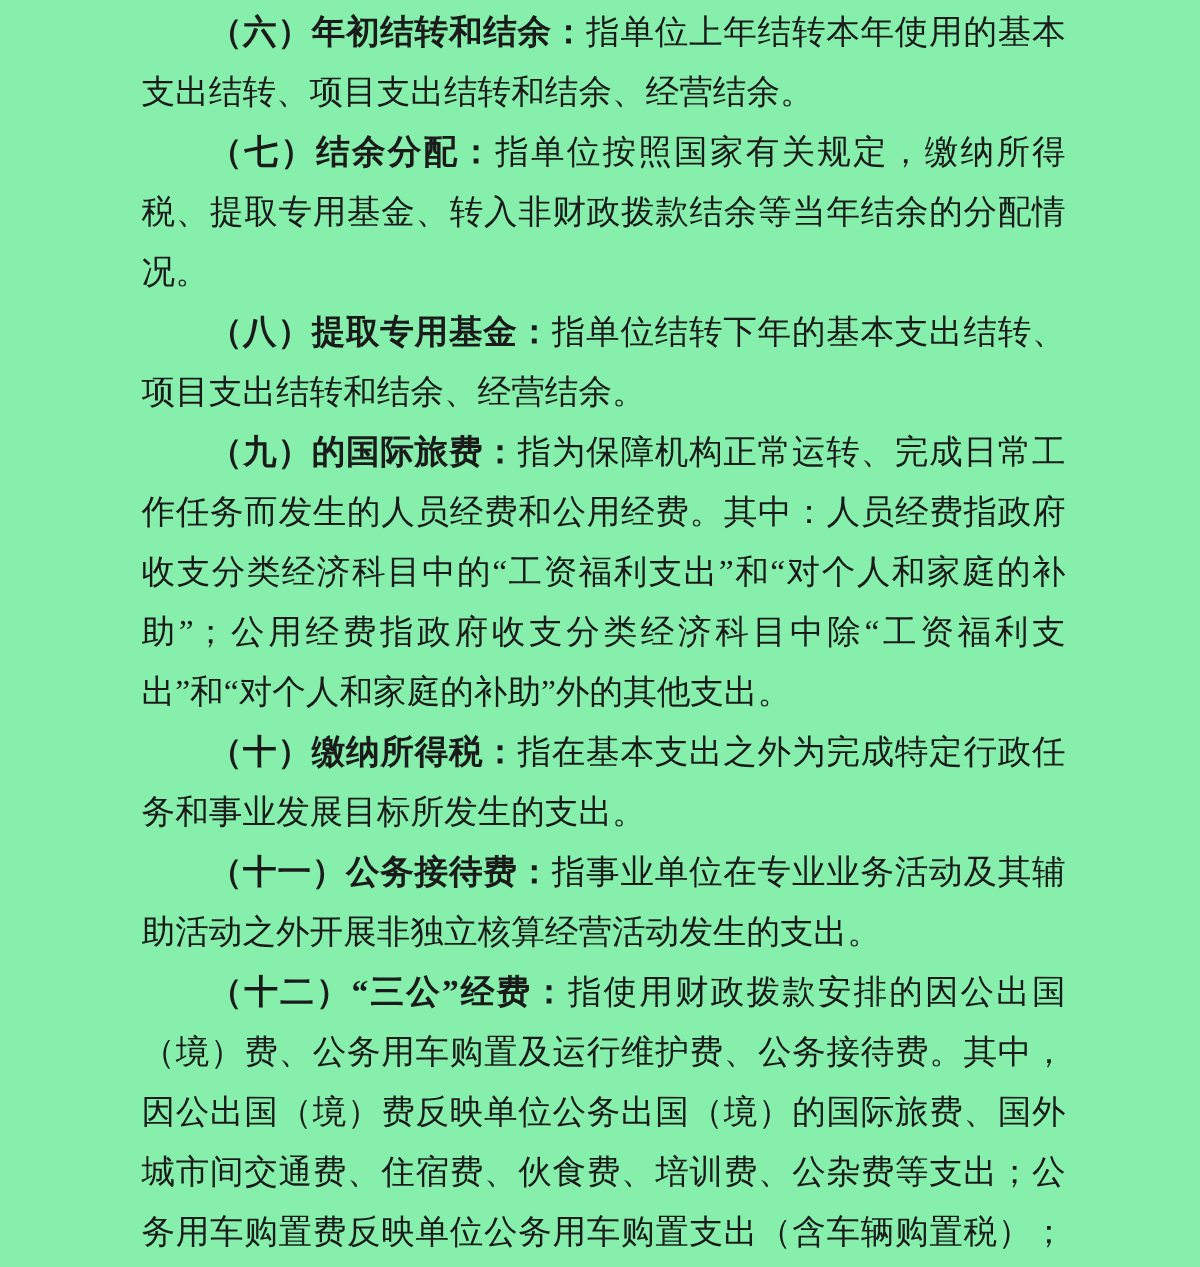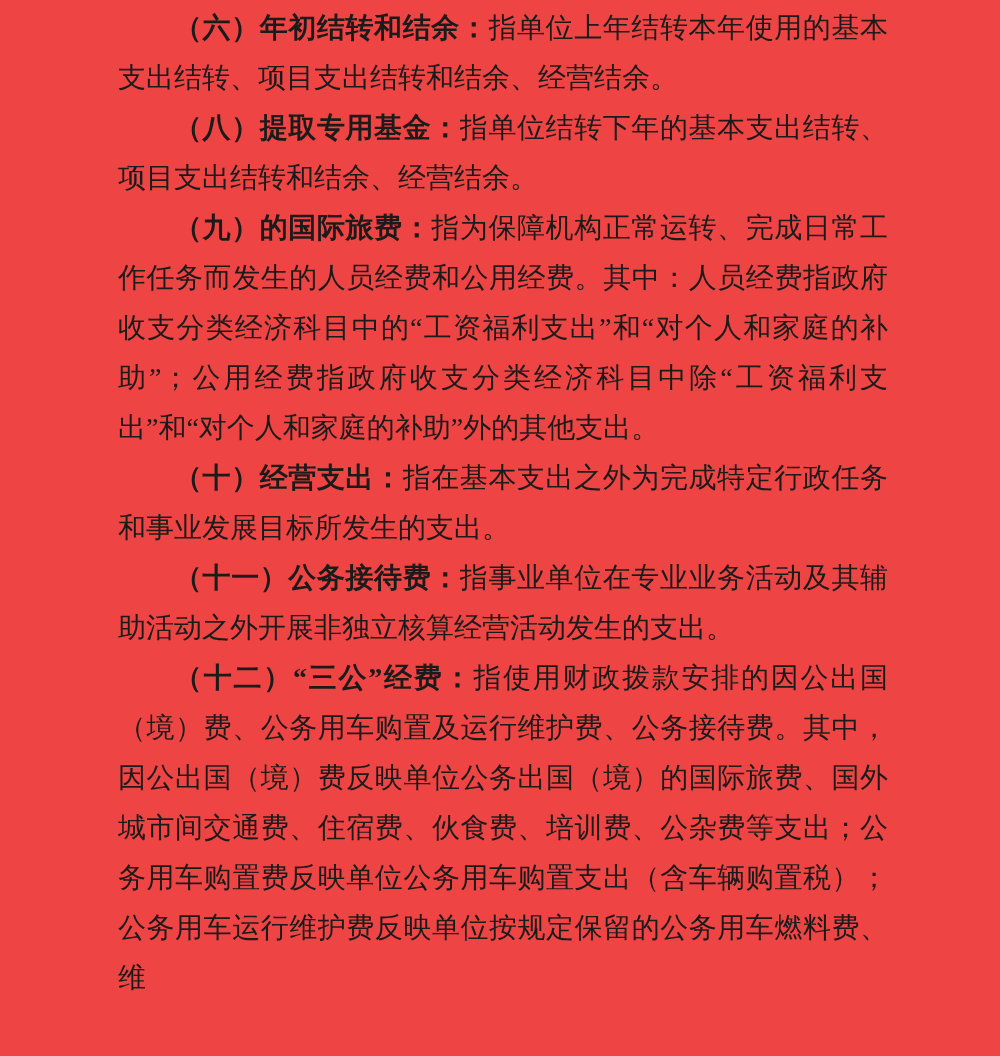--- a/index.html
+++ b/index.html
@@ -10,21 +10,21 @@
   body {
     width: 1000px;
     height: 1056px;
     overflow: hidden;
   }
   .page {
     box-sizing: border-box;
     width: 1000px;
     height: 1056px;
     padding: 3px 112px 0 118px;
-    background: #ef4444;
+    background: #86efac;
   }
   p.para {
     margin: 0;
     padding: 0;
     font-family: "Liberation Serif", "DejaVu Serif", serif;
     font-size: 28px;
     line-height: 50px;
     color: #1b1b1b;
     text-align: justify;
     text-justify: inter-character;
@@ -39,24 +39,25 @@
     font-weight: 400;
   }
 </style>
 </head>
 <body>
 
 <div class="page">
 
   <p class="para"><span class="label">（六）年初结转和结余：</span><span class="body-text">指单位上年结转本年使用的基本支出结转、项目支出结转和结余、经营结余。</span></p>
 
+  <p class="para"><span class="label">（七）结余分配：</span><span class="body-text">指单位按照国家有关规定，缴纳所得税、提取专用基金、转入非财政拨款结余等当年结余的分配情况。</span></p>
 
   <p class="para"><span class="label">（八）提取专用基金：</span><span class="body-text">指单位结转下年的基本支出结转、项目支出结转和结余、经营结余。</span></p>
 
   <p class="para"><span class="label">（九）的国际旅费：</span><span class="body-text">指为保障机构正常运转、完成日常工作任务而发生的人员经费和公用经费。其中：人员经费指政府收支分类经济科目中的“工资福利支出”和“对个人和家庭的补助”；公用经费指政府收支分类经济科目中除“工资福利支出”和“对个人和家庭的补助”外的其他支出。</span></p>
 
-  <p class="para"><span class="label">（十）经营支出：</span><span class="body-text">指在基本支出之外为完成特定行政任务和事业发展目标所发生的支出。</span></p>
+  <p class="para"><span class="label">（十）缴纳所得税：</span><span class="body-text">指在基本支出之外为完成特定行政任务和事业发展目标所发生的支出。</span></p>
 
   <p class="para"><span class="label">（十一）公务接待费：</span><span class="body-text">指事业单位在专业业务活动及其辅助活动之外开展非独立核算经营活动发生的支出。</span></p>
 
   <p class="para"><span class="label">（十二）“三公”经费：</span><span class="body-text">指使用财政拨款安排的因公出国（境）费、公务用车购置及运行维护费、公务接待费。其中，因公出国（境）费反映单位公务出国（境）的国际旅费、国外城市间交通费、住宿费、伙食费、培训费、公杂费等支出；公务用车购置费反映单位公务用车购置支出（含车辆购置税）；公务用车运行维护费反映单位按规定保留的公务用车燃料费、维</span></p>
 
 </div>
 
 </body></html>

